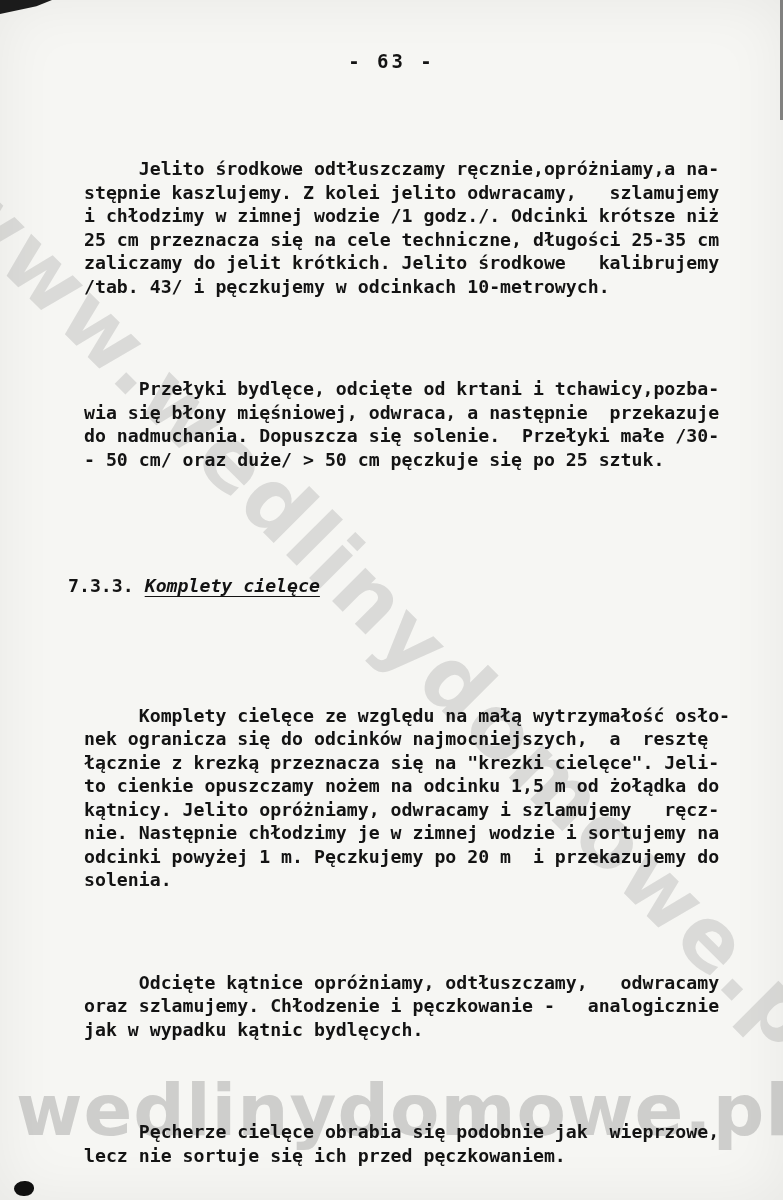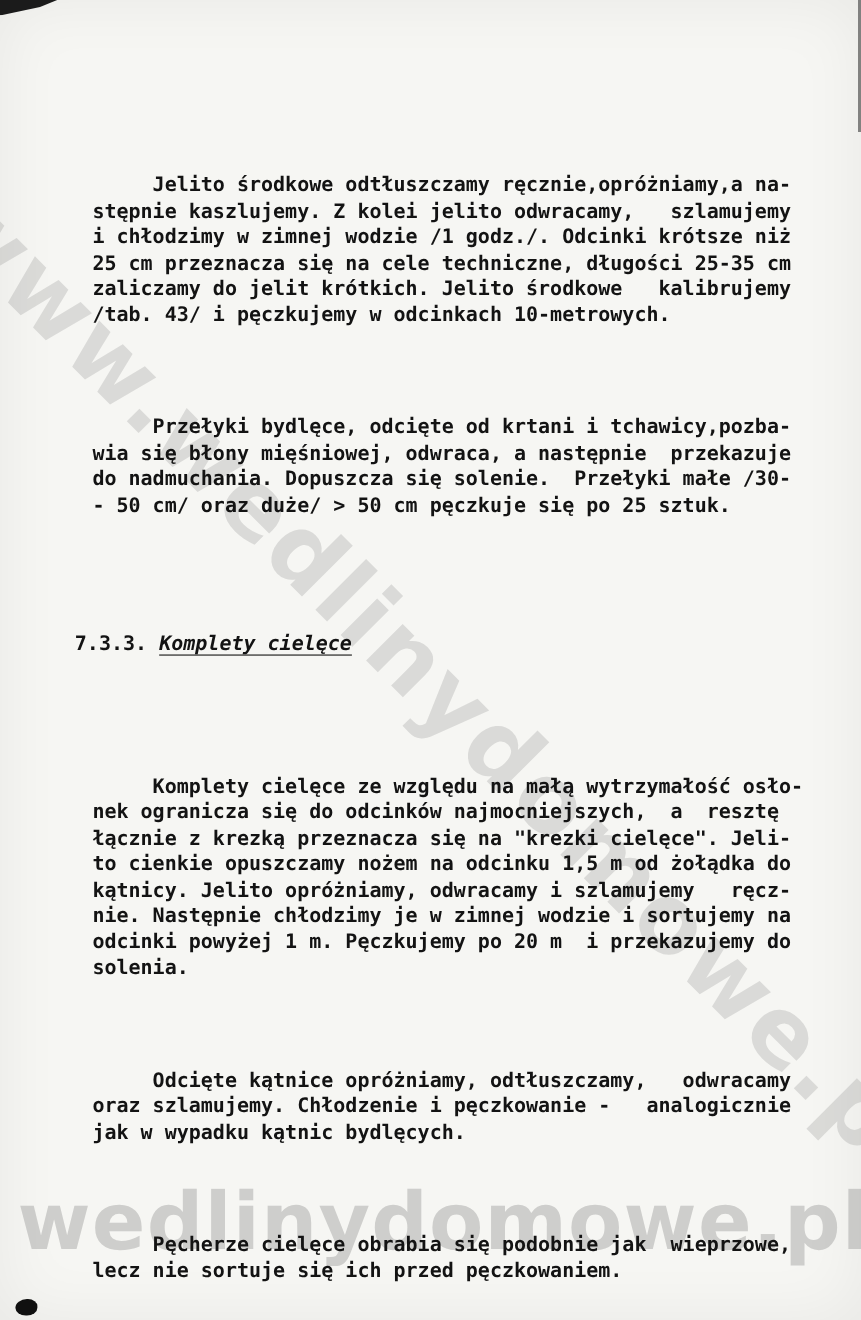--- a/index.html
+++ b/index.html
@@ -122,20 +122,21 @@
 
 <div class="page">
 
   <div class="mark-top-left"></div>
   <div class="edge-right"></div>
   <div class="mark-bottom-left"></div>
 
   <div class="wm-diagonal">www.wedlinydomowe.pl</div>
   <div class="wm-bottom">wedlinydomowe.pl</div>
 
+  <div class="page-number">- 63 -</div>
 
   <div class="content">
     <p class="para">     Jelito środkowe odtłuszczamy ręcznie,opróżniamy,a na-
 stępnie kaszlujemy. Z kolei jelito odwracamy,   szlamujemy
 i chłodzimy w zimnej wodzie /1 godz./. Odcinki krótsze niż
 25 cm przeznacza się na cele techniczne, długości 25-35 cm
 zaliczamy do jelit krótkich. Jelito środkowe   kalibrujemy
 /tab. 43/ i pęczkujemy w odcinkach 10-metrowych.</p>
     <p class="para">     Przełyki bydlęce, odcięte od krtani i tchawicy,pozba-
 wia się błony mięśniowej, odwraca, a następnie  przekazuje

